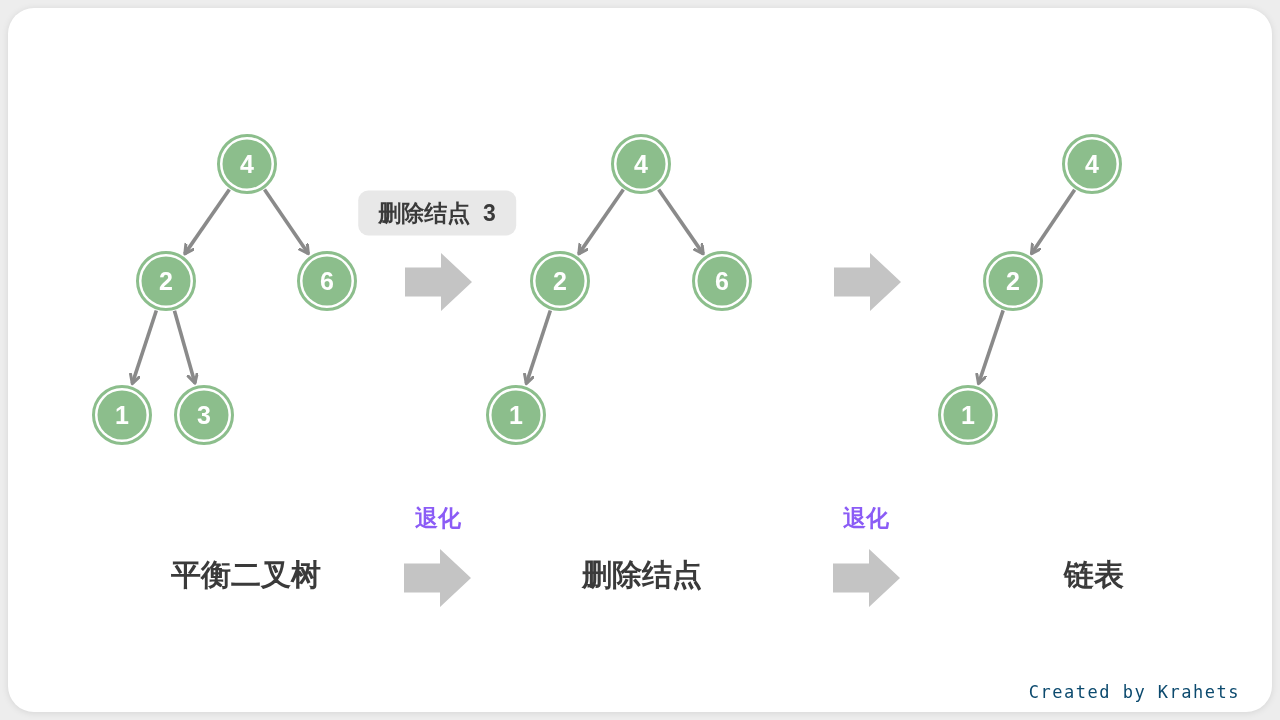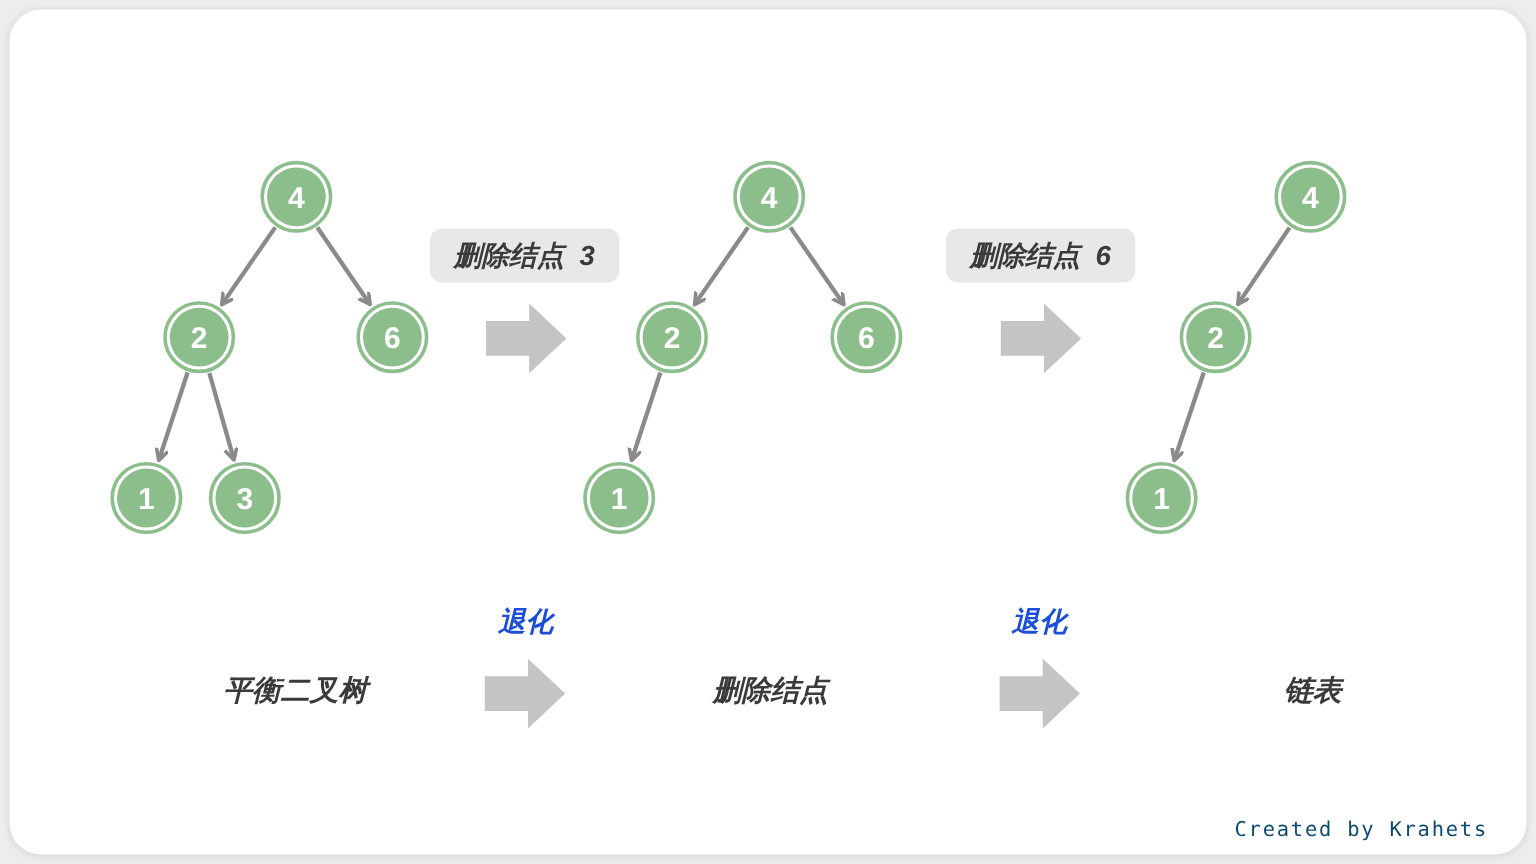--- a/index.html
+++ b/index.html
@@ -33,46 +33,45 @@
     width: 1280px;
     height: 720px;
   }
   #overlay {
     position: absolute;
     left: 0;
     top: 0;
     width: 1048px;
     height: 720px;
     pointer-events: none;
-    font-style: italic;
   }
   .op-label {
     position: absolute;
     transform: translate(-50%, -50%);
     background: #e8e8e8;
     color: #3a3a3a;
     font-size: 23px;
     font-weight: bold;
     line-height: 1;
     padding: 11px 20px;
     border-radius: 10px;
     white-space: pre;
   }
   .caption {
     position: absolute;
     transform: translate(-50%, -50%);
     color: #3a3a3a;
-    font-size: 24px;
+    font-size: 30px;
     font-weight: bold;
     white-space: pre;
   }
   .degrade-label {
     position: absolute;
     transform: translate(-50%, -50%);
-    color: #1d4ed8;
+    color: #8b5cf6;
     font-size: 23px;
     font-weight: bold;
     white-space: pre;
   }
   .watermark {
     position: absolute;
     right: 40px;
     bottom: 18px;
     font-family: "DejaVu Sans Mono", "Liberation Mono", monospace;
     font-size: 17px;
@@ -172,21 +171,20 @@
           <text x="968" y="424" text-anchor="middle" class="node-text">1</text>
         </g>
       </g>
       <path d="M405,267.5 L441,267.5 L441,253 L472,282 L441,311 L441,296.5 L405,296.5 Z" fill="#c4c4c4"></path>
       <path d="M834,267.5 L870,267.5 L870,253 L901,282 L870,311 L870,296.5 L834,296.5 Z" fill="#c4c4c4"></path>
       <path d="M404,563.5 L440,563.5 L440,549 L471,578 L440,607 L440,592.5 L404,592.5 Z" fill="#c4c4c4"></path>
       <path d="M833,563.5 L869,563.5 L869,549 L900,578 L869,607 L869,592.5 L833,592.5 Z" fill="#c4c4c4"></path>
     </svg>
   <div id="overlay">
       <div class="op-label" style="left: 437px; top: 213px;">删除结点  3</div>
-      <div class="op-label" style="left: 867px; top: 213px;">删除结点  6</div>
       <div class="degrade-label" style="left: 438px; top: 518px;">退化</div>
       <div class="degrade-label" style="left: 866px; top: 518px;">退化</div>
       <div class="caption" style="left: 246px; top: 575px;">平衡二叉树</div>
       <div class="caption" style="left: 642px; top: 575px;">删除结点</div>
       <div class="caption" style="left: 1094px; top: 575px;">链表</div>
     </div>
   <div class="watermark">Created by Krahets</div>
 </div>
 
 </body></html>

